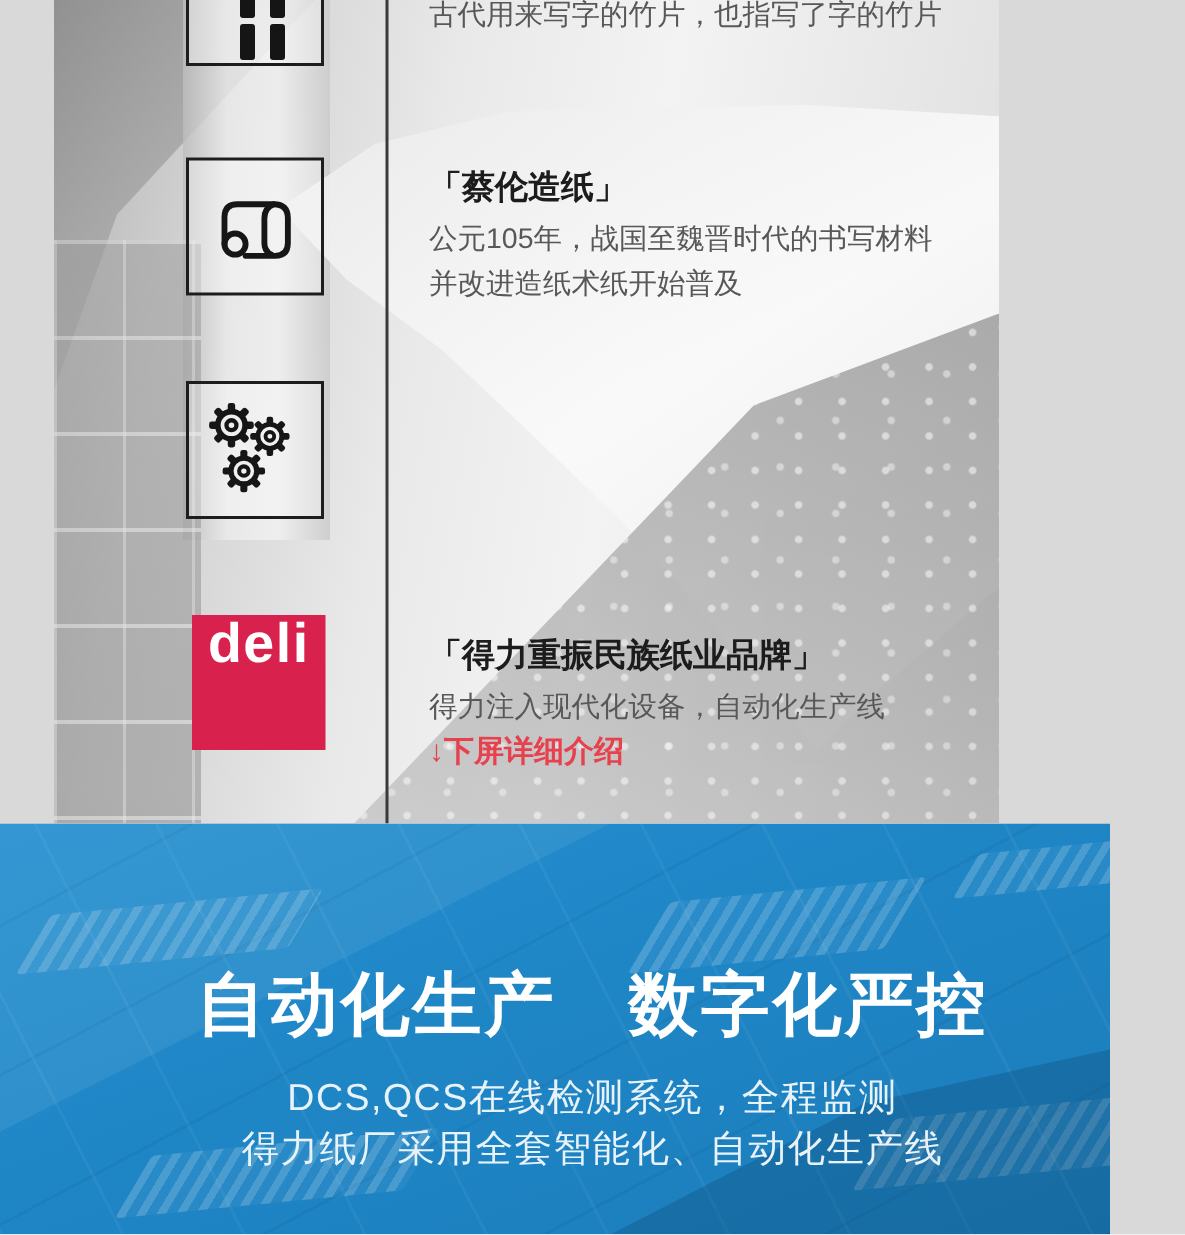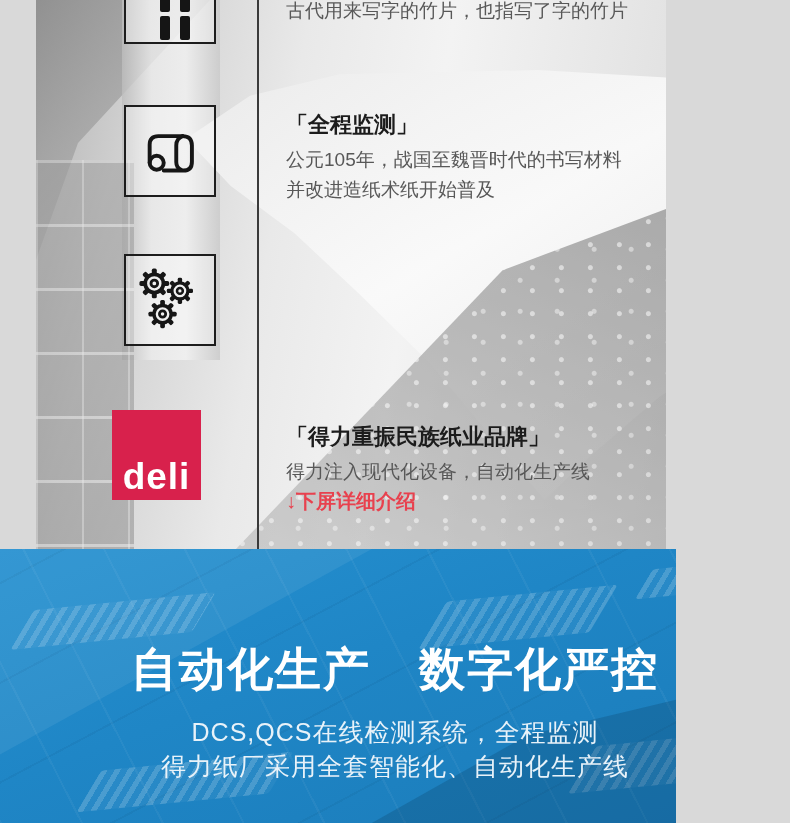--- a/index.html
+++ b/index.html
@@ -32,35 +32,35 @@
     background-size:29px 23px,37px 31px,100% 100%;
     clip-path:polygon(100% 0,100% 100%,0 100%,62% 18%); }
   .timeline-line { position:absolute; left:221px; top:0; width:2px; height:549px; background:#3a3a3a; z-index:3; }
 
   .icon-box { position:absolute; left:88px; width:92px; height:92px; border:2px solid #1d1d1d;
     background:rgba(250,250,250,.38); z-index:4; display:flex; align-items:center; justify-content:center; }
   .icon-box svg { display:block; }
   #box-bamboo { top:-48px; }
   #box-scroll { top:105px; }
   #box-gears  { top:254px; }
-  .deli-box { position:absolute; left:76px; top:410px; width:89px; height:90px; z-index:4;
-    display:flex; align-items:flex-end; justify-content:center; }
+  .deli-box { position:absolute; left:92px; top:410px; width:89px; height:90px; z-index:4;
+    display:flex; align-items:flex-start; justify-content:center; }
   .deli-text { color:#ffffff; font-weight:bold; font-size:37px; letter-spacing:1px; transform:translateY(-2px); }
 
   .tl-block { position:absolute; left:250px; width:430px; z-index:4; }
   .tl-heading { font-size:22px; line-height:26px; font-weight:bold; color:#1c1c1c; margin-bottom:7px; }
   .tl-line { font-size:19px; line-height:30px; color:#585858; }
   .tl-note { font-size:20px; line-height:27px; font-weight:bold; margin-top:1px; }
   #block-1 { top:-4px; }
   #block-2 { top:112px; }
   #block-3 { top:263px; }
   #block-4 { top:424px; }
 
   
-  .blue-section { position:absolute; left:0; top:549px; width:676px; height:274px; overflow:hidden; }
+  .blue-section { position:absolute; left:0; top:549px; width:740px; height:274px; overflow:hidden; }
   .blue-base { position:absolute; inset:0; background:linear-gradient(160deg,#2590d0 0%,#1f86c6 45%,#1b7cba 100%); }
   .blue-grid { position:absolute; inset:0; opacity:.8;
     background:
       repeating-linear-gradient(63deg, rgba(255,255,255,.06) 0 2px, transparent 2px 72px),
       repeating-linear-gradient(-28deg, rgba(8,48,80,.08) 0 2px, transparent 2px 88px); }
   .vent { position:absolute; border-radius:3px; opacity:.3; transform:skewX(-35deg) rotate(-6deg);
     background:repeating-linear-gradient(90deg, rgba(255,255,255,.65) 0 6px, rgba(255,255,255,.15) 6px 13px); }
   #vent-1 { left:28px;  top:52px;  width:170px; height:40px; }
   #vent-2 { left:438px; top:44px;  width:160px; height:48px; }
   #vent-3 { left:95px;  top:212px; width:180px; height:42px; }
@@ -109,21 +109,21 @@
     </div>
 
     <div class="icon-box" id="box-scroll">
       <svg width="72" height="72" viewBox="0 0 92 92" aria-hidden="true" fill="none" stroke="#161616" stroke-width="5" stroke-linecap="round" stroke-linejoin="round">
         <circle cx="29" cy="61" r="9"></circle>
         <path d="M20 61 V38 q0 -11 11 -11 h31 q12 0 12 12 v21 q0 11 -11 11 h-25"></path>
         <path d="M62 27 q-8 3 -8 12 v21 q0 7 6 10"></path>
       </svg>
     </div>
     <div class="tl-block" id="block-2">
-      <div class="tl-heading">「全程监测」</div>
+      <div class="tl-heading">「蔡伦造纸」</div>
       <div class="tl-line">公元105年，战国至魏晋时代的书写材料</div>
       <div class="tl-line">并改进造纸术纸开始普及</div>
     </div>
 
     <div class="icon-box" id="box-gears">
       <svg width="76" height="76" viewBox="0 0 92 92" aria-hidden="true">
         <defs>
           <g id="gear">
             <circle r="11" fill="none" stroke="#161616" stroke-width="4.5"></circle>
             <circle r="4" fill="none" stroke="#161616" stroke-width="3.5"></circle>

